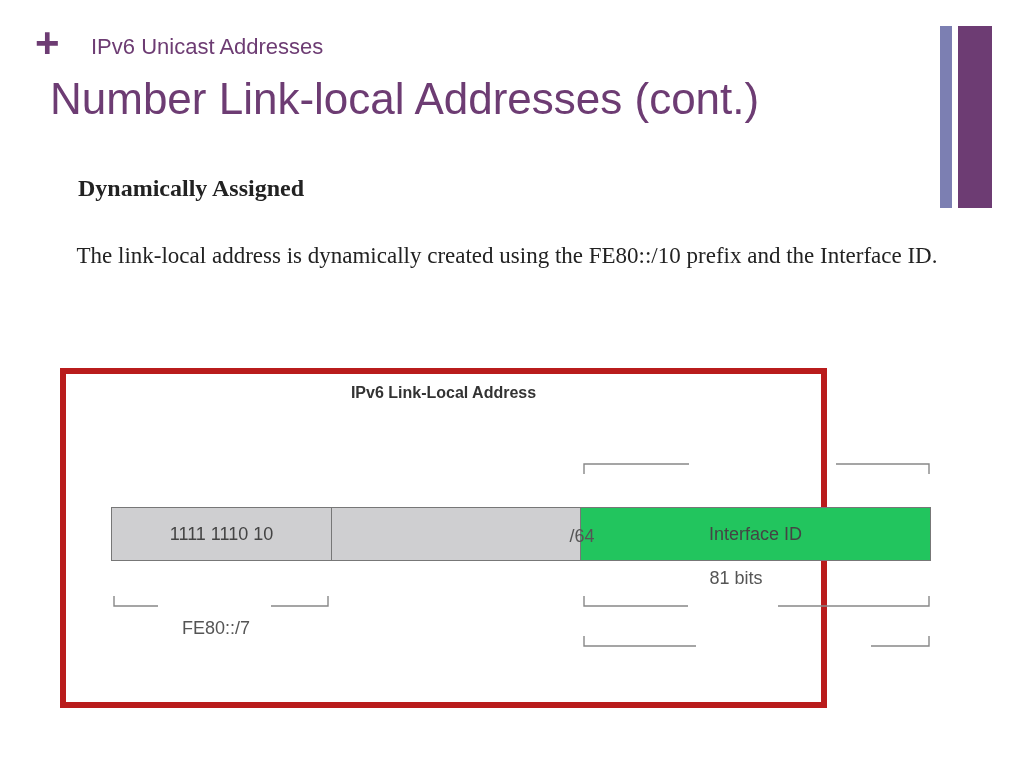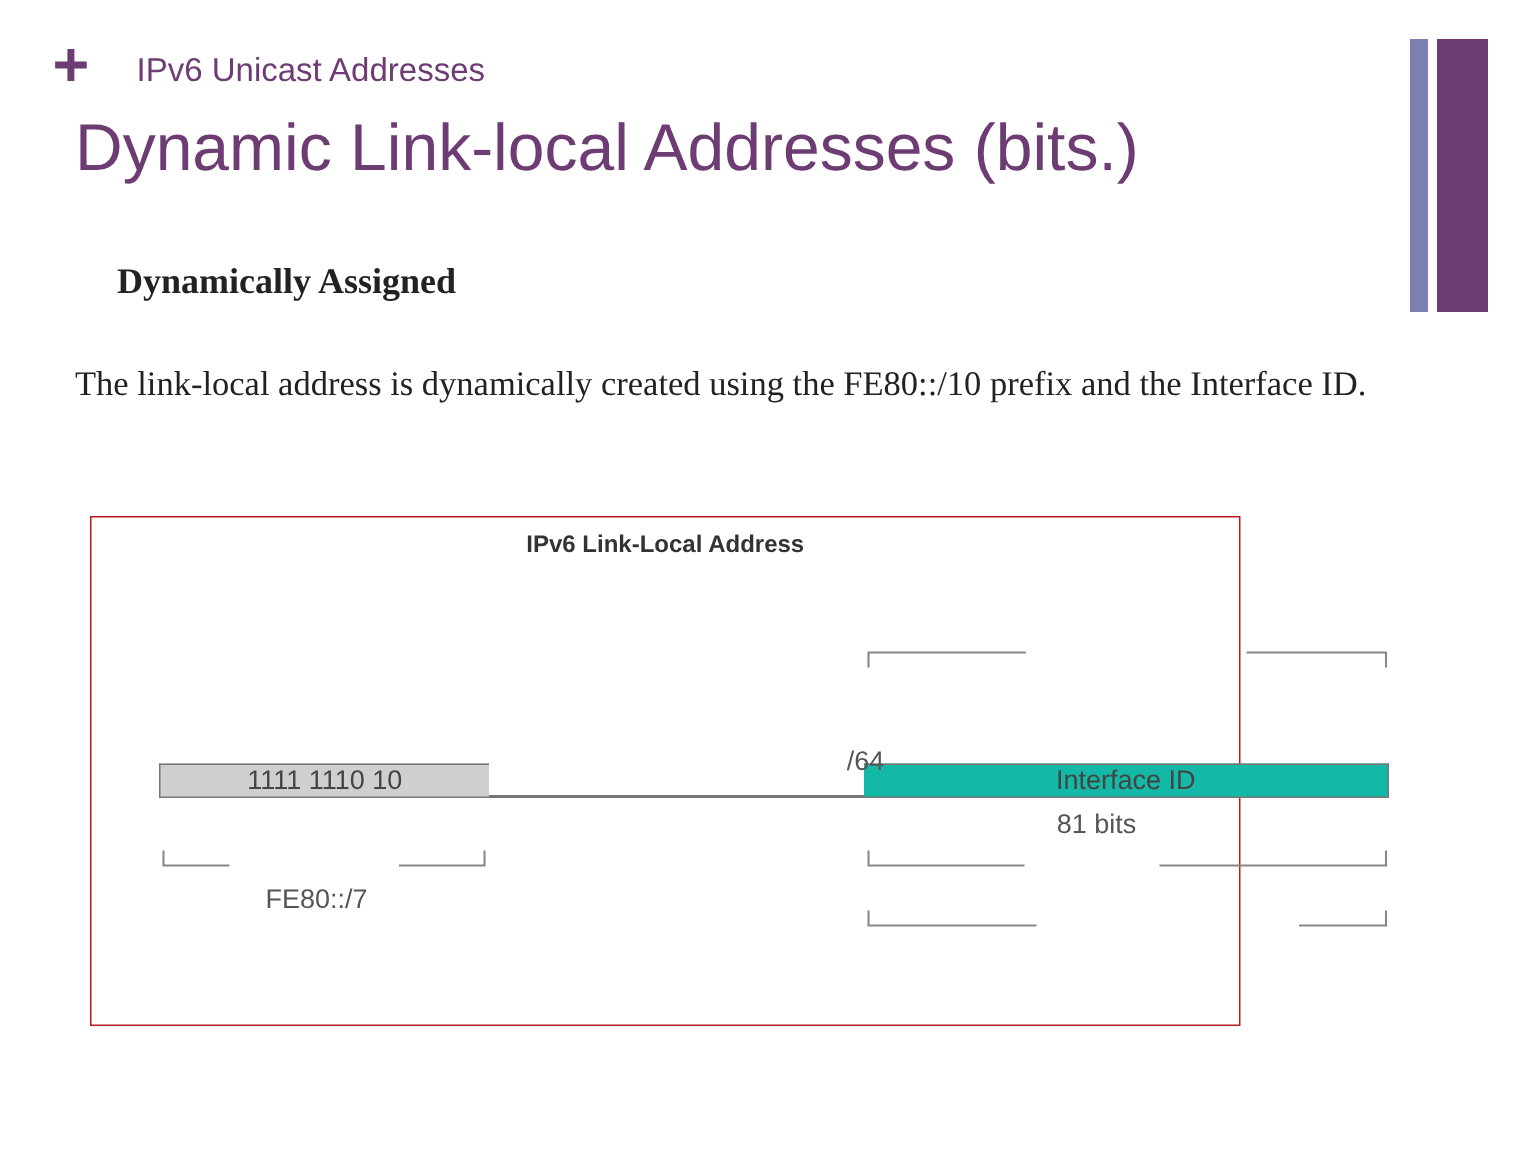--- a/index.html
+++ b/index.html
@@ -59,76 +59,76 @@
   }
   .body-text {
     position: absolute;
     top: 240px;
     left: 50px;
     right: 60px;
     font-family: Georgia, 'Times New Roman', serif;
     color: #222;
     font-size: 23px;
     line-height: 1.4;
+    text-align: center;
   }
   .diagram {
     position: absolute;
-    top: 344px;
+    top: 368px;
     left: 60px;
     width: 767px;
     height: 340px;
-    border: 1px solid #b91c1c;
+    border: 6px solid #b91c1c;
     background: #fff;
   }
   .diagram-title {
     position: absolute;
     top: 10px;
     left: 0;
     width: 100%;
     text-align: center;
     font-size: 16px;
     font-weight: bold;
     color: #333;
   }
   .addr-row {
     position: absolute;
     top: 133px;
     left: 45px;
     width: 820px;
     height: 54px;
     display: flex;
-    align-items: flex-end;
   }
   .cell {
     border: 1px solid #777;
     display: flex;
     align-items: center;
     justify-content: center;
     font-size: 18px;
     color: #444;
   }
   .cell-a { width: 220px; background: #cfcfd1; border-right: none; }
   .cell-b { width: 250px; background: #cfcfd1; }
-  .cell-c { flex: 1; background: #14b8a6; border-left: none; }
+  .cell-c { flex: 1; background: #22c55e; border-left: none; }
 
   .label { position: absolute; color: #555; font-size: 18px; text-align: center; }
   .label-64top { top: 108px; left: 496px; width: 40px; margin-top: 44px; }
   .label-eui { top: 48px; left: 640px; width: 120px; line-height: 1.2; }
   .label-64bits { top: 194px; left: 630px; width: 80px; }
   .label-fe80 { top: 244px; left: 100px; width: 100px; }
   .label-rand { top: 272px; left: 640px; width: 160px; line-height: 1.25; }
 
   svg.brackets { position: absolute; top: 0; left: 0; pointer-events: none; }
 </style>
 </head>
 <body>
 
 <div class="plus-icon">+</div>
 <div class="topic-line">IPv6 Unicast Addresses</div>
-<div class="main-title">Dynamic Link-local Addresses (bits.)</div>
+<div class="main-title">Number Link-local Addresses (cont.)</div>
 
 <div class="accent-bars">
   <div class="bar-blue"></div>
   <div class="bar-purple"></div>
 </div>
 
 <div class="subhead">Dynamically Assigned</div>
 <div class="body-text">The link-local address is dynamically created using the FE80::/10 prefix and the Interface ID.</div>
 
 <div class="diagram">

